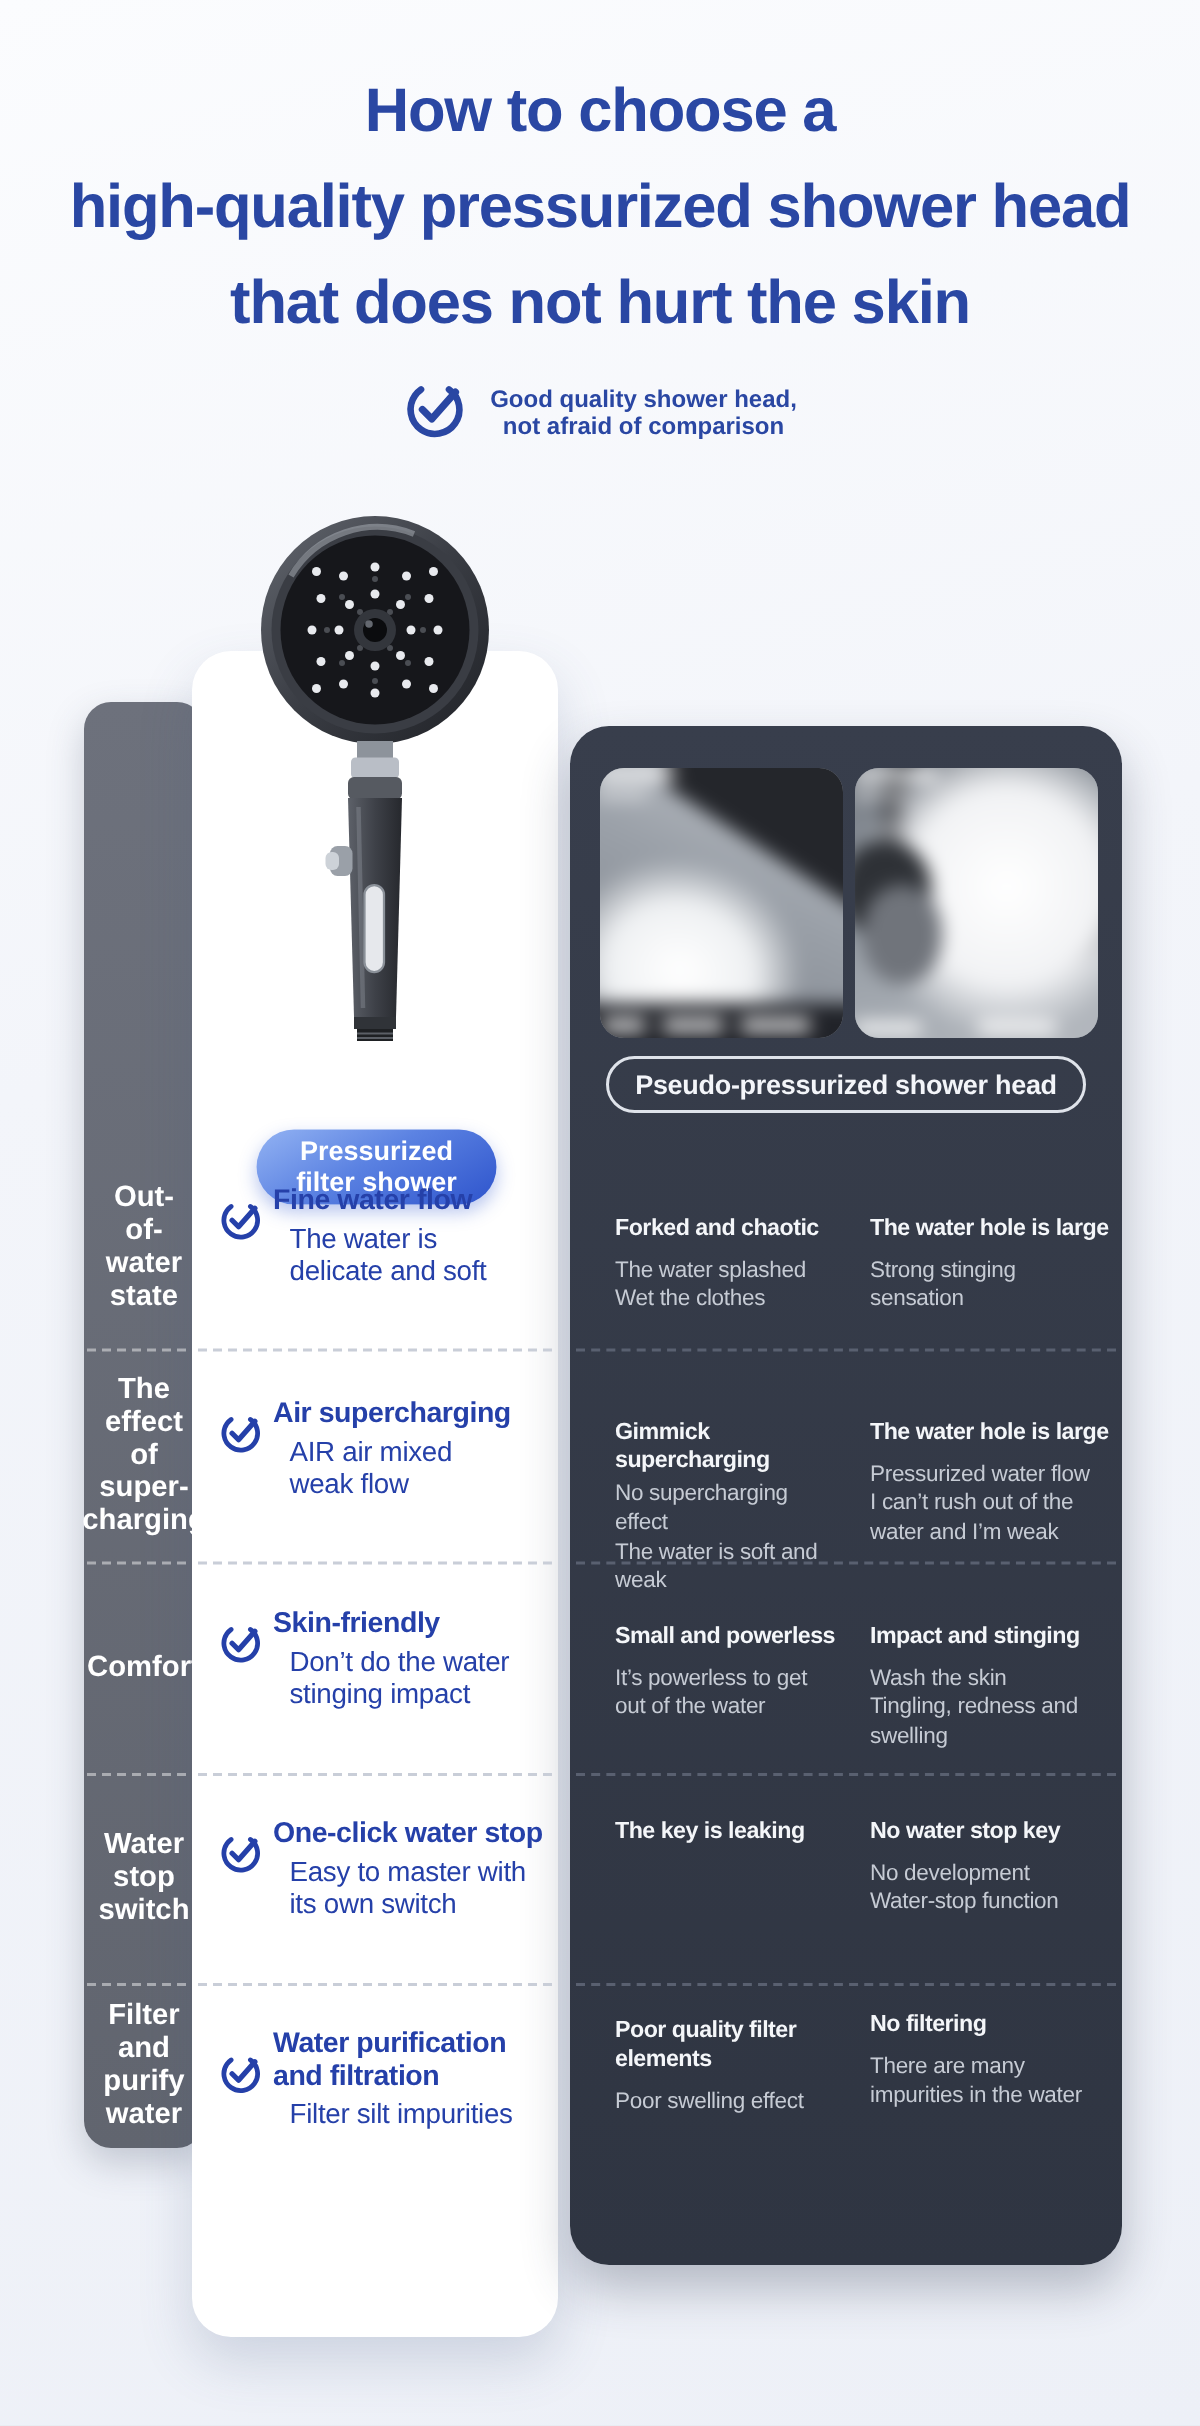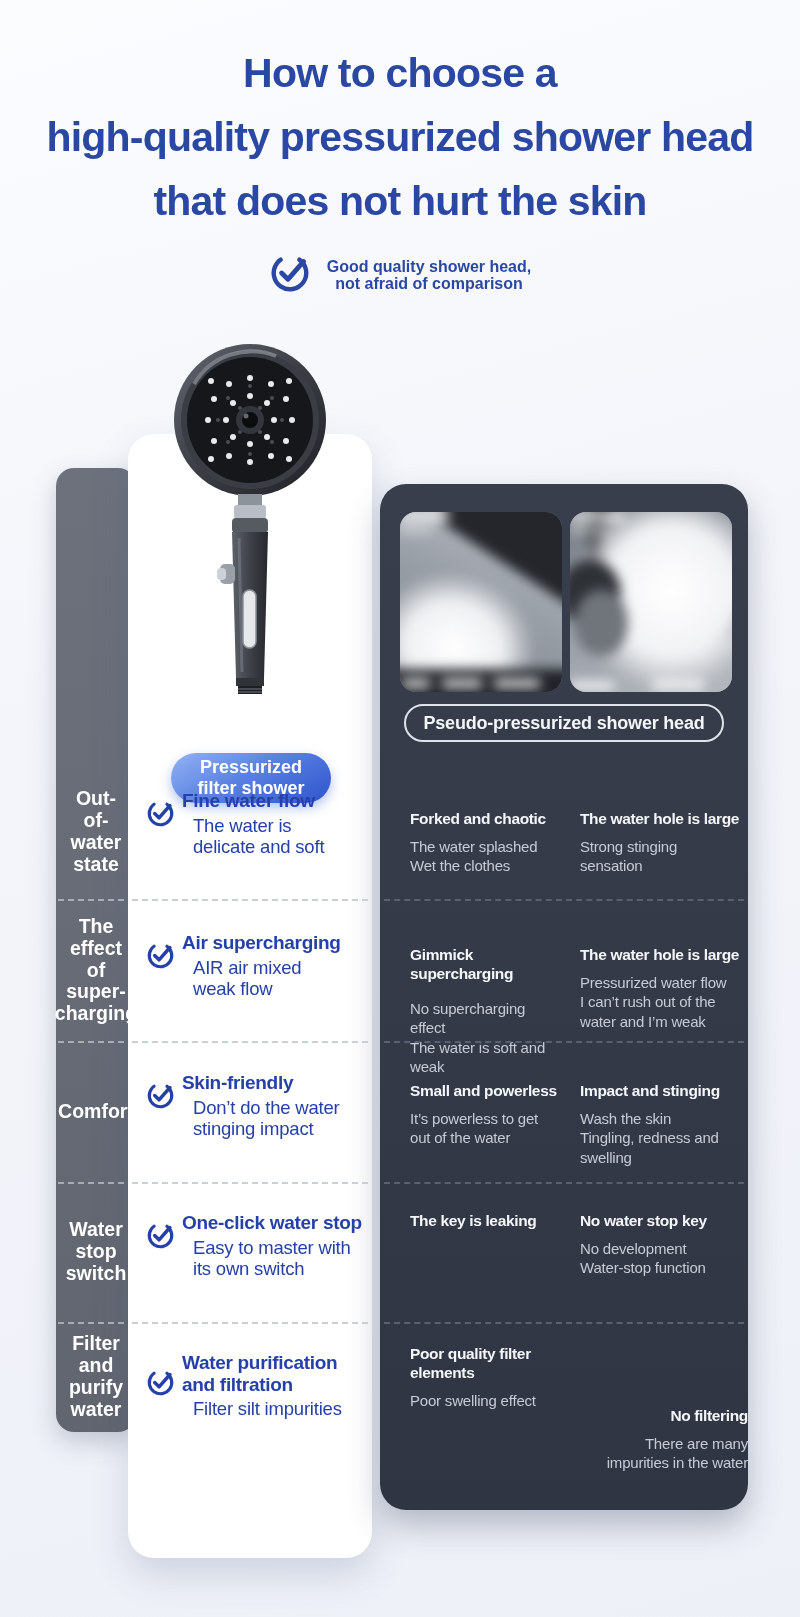--- a/index.html
+++ b/index.html
@@ -347,21 +347,21 @@
 Wet the clothes</div>
   </div>
   <div class="bad-col bad-b" style="top:810px;">
     <div class="bad-title">The water hole is large</div>
     <div class="bad-body">Strong stinging
 sensation</div>
   </div>
 
   <div class="bad-col bad-a" style="top:946px;">
     <div class="bad-title">Gimmick supercharging</div>
-    <div class="bad-body" style="margin-top:15px;">No supercharging
+    <div class="bad-body" style="margin-top:2px;">No supercharging
 effect
 The water is soft and
 weak</div>
   </div>
   <div class="bad-col bad-b" style="top:946px;">
     <div class="bad-title">The water hole is large</div>
     <div class="bad-body">Pressurized water flow
 I can’t rush out of the
 water and I’m weak</div>
   </div>
@@ -385,19 +385,19 @@
     <div class="bad-title">No water stop key</div>
     <div class="bad-body">No development
 Water-stop function</div>
   </div>
 
   <div class="bad-col bad-a" style="top:1345px;">
     <div class="bad-title">Poor quality filter
 elements</div>
     <div class="bad-body">Poor swelling effect</div>
   </div>
-  <div class="bad-col bad-b" style="top:1407px;text-align:right;">
+  <div class="bad-col bad-b" style="top:1341px;">
     <div class="bad-title">No filtering</div>
     <div class="bad-body">There are many
 impurities in the water</div>
   </div>
 
 </div>
 
 </body></html>

